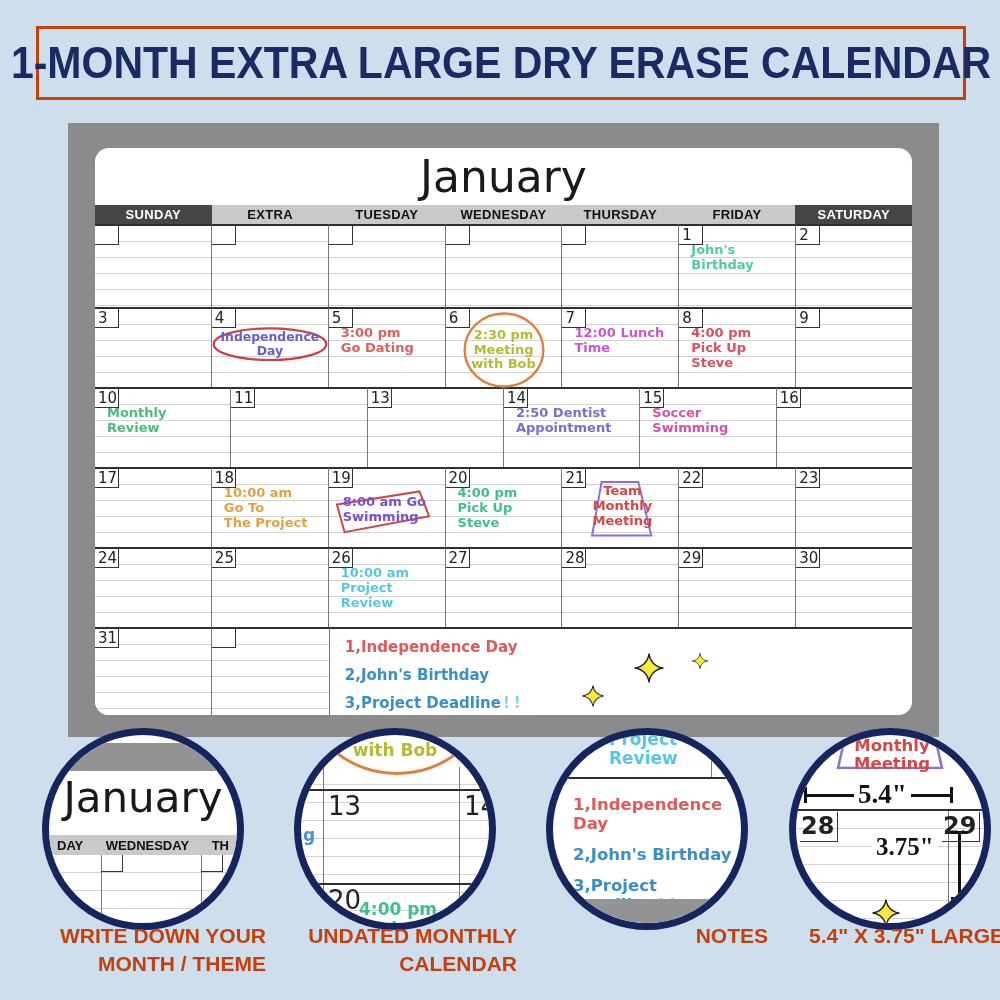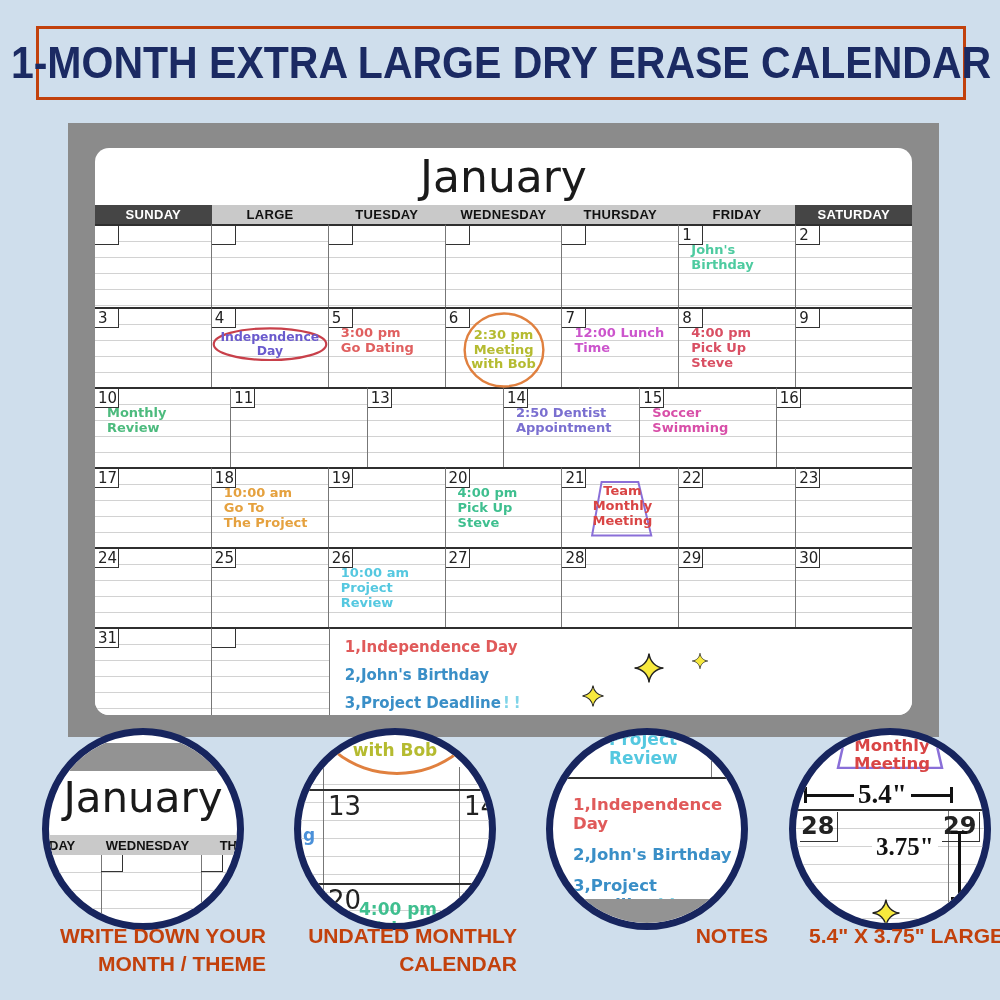--- a/index.html
+++ b/index.html
@@ -61,21 +61,21 @@
   .hand{font-family:"DejaVu Sans",sans-serif;font-weight:bold;}
   .ruled{background:repeating-linear-gradient(to bottom,transparent 0 17px,#d2d2d2 17px 18px);}
   .vline{position:absolute;width:1px;background:#777;}
   .hline{position:absolute;height:2px;background:#2f2f2f;}
 
   
   .c1-graybar{left:-6px;right:-6px;top:8px;height:28px;background:#939393;}
   .c1-month{left:0;right:0;top:38px;text-align:center;font-family:"DejaVu Sans",sans-serif;
             font-size:42px;color:#1a1a1a;}
   .c1-strip{left:-6px;right:-6px;top:100px;height:20px;background:#c9c9c9;display:flex;
-            justify-content:space-between;align-items:center;padding:0 6px;
+            justify-content:space-between;align-items:center;padding:0 14px;
             font-size:13px;font-weight:bold;color:#111;}
   .c1-grid{left:0;right:0;top:120px;bottom:0;}
 
   
   .c2-arc{width:176px;height:150px;border:3px solid #e0803f;border-radius:50%;top:-110px;left:8px;}
   .c2-top{left:0;right:0;top:5px;text-align:center;font-size:17px;color:#b5bb30;}
   .c2-grid{left:0;right:0;top:32px;bottom:0;}
   .c2-date{font-size:26px;color:#222;font-family:"DejaVu Sans",sans-serif;}
 
   
@@ -97,21 +97,21 @@
 
 <div class="banner">
   <div class="banner-title">1-MONTH EXTRA LARGE DRY ERASE CALENDAR</div>
 </div>
 
 <div class="frame">
   <div class="board">
     <div class="month-title">January</div>
     <div id="weekday-row">
         <div class="wd dark">SUNDAY</div>
-        <div class="wd">LARGE</div>
+        <div class="wd">EXTRA</div>
         <div class="wd">TUESDAY</div>
         <div class="wd">WEDNESDAY</div>
         <div class="wd">THURSDAY</div>
         <div class="wd">FRIDAY</div>
         <div class="wd dark">SATURDAY</div>
       </div>
     <div id="calendar-grid">
         <div class="week-row row-0">
           <div class="cell">
             <div class="date-box"></div>
@@ -248,20 +248,29 @@
             <div class="event">
               <div class="ev-text" style="color: rgb(229, 161, 62);">
                 <div>10:00 am</div>
                 <div>Go To</div>
                 <div>The Project</div>
               </div>
             </div>
           </div>
           <div class="cell">
             <div class="date-box">19</div>
+            <div class="event shape-quad">
+              <svg class="shape-svg" viewBox="0 0 100 60" preserveAspectRatio="none">
+                <polygon points="2,20 88,2 98,36 10,58" fill="none" stroke="#d04545" stroke-width="2" vector-effect="non-scaling-stroke"></polygon>
+              </svg>
+              <div class="ev-text" style="color: rgb(122, 79, 208);">
+                <div>8:00 am Go</div>
+                <div>Swimming</div>
+              </div>
+            </div>
           </div>
           <div class="cell">
             <div class="date-box">20</div>
             <div class="event">
               <div class="ev-text" style="color: rgb(63, 191, 143);">
                 <div>4:00 pm</div>
                 <div>Pick Up</div>
                 <div>Steve</div>
               </div>
             </div>

